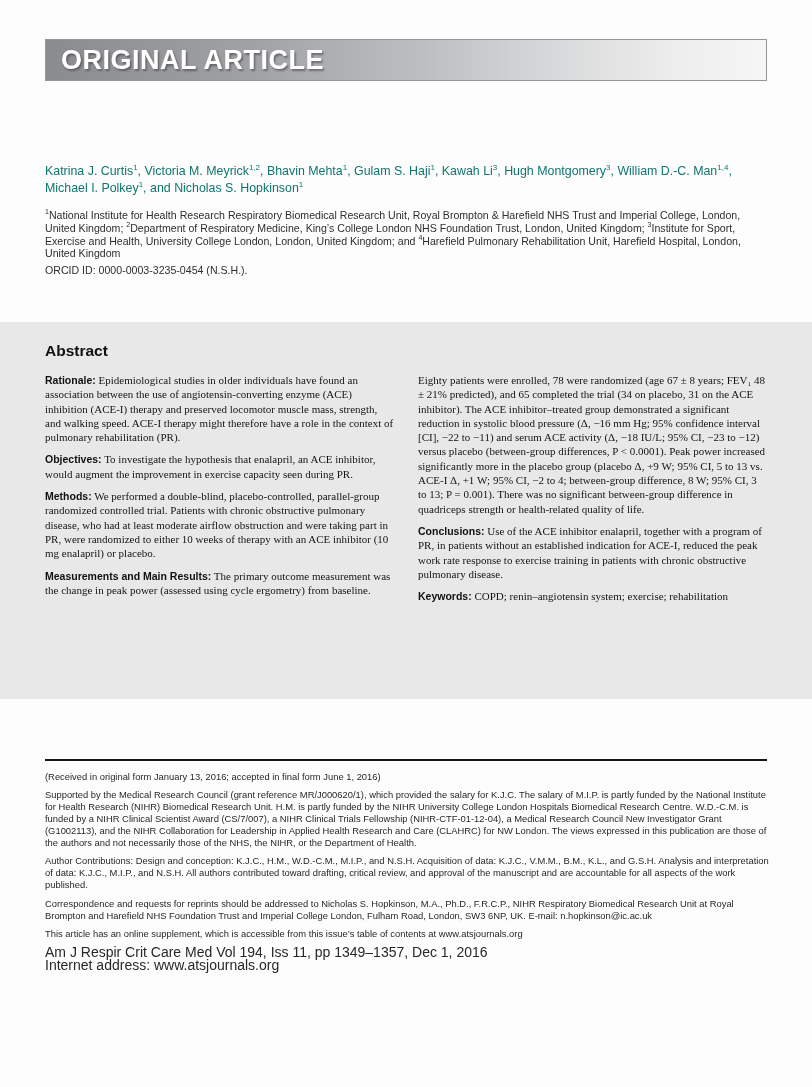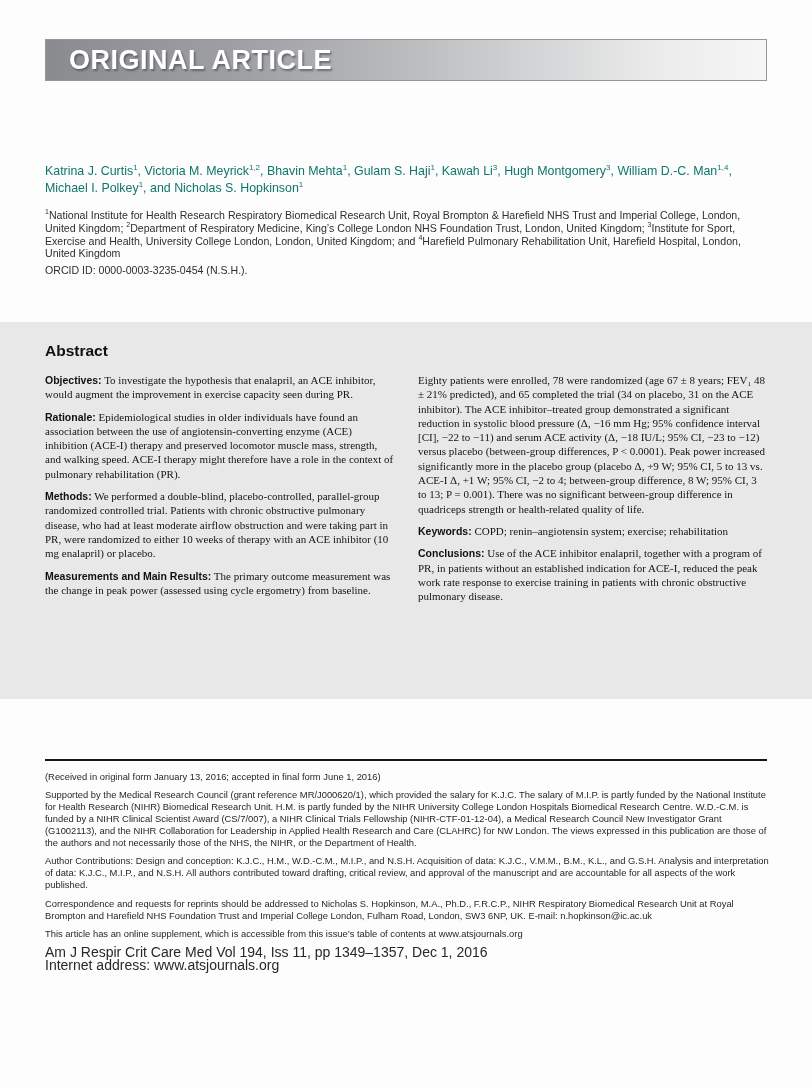--- a/index.html
+++ b/index.html
@@ -13,21 +13,21 @@
   }
   .page { position:absolute; inset:0; background:#fdfdfd; }
 
   
   .banner {
     position:absolute; top:39px; left:45px; width:722px; height:42px;
     background:linear-gradient(90deg,
       var(--banner-dark,#898b8e) 0%, #9fa1a4 28%, #bcbec0 52%, #d9dadb 72%,
       #ececec 86%, var(--banner-light,#f6f6f6) 100%);
     border:1px solid #96979a;
-    display:flex; align-items:center; padding-left:23px;
+    display:flex; align-items:center; padding-left:15px;
   }
   .banner-label {
     font-size:27px; font-weight:bold; color:#ffffff; letter-spacing:0.5px;
     text-shadow:1.5px 1.5px 2px rgba(60,60,60,0.55);
     white-space:nowrap;
   }
 
   
   .title {
     position:absolute; top:104px; left:45px; width:724px;
@@ -102,26 +102,26 @@
 
   <div class="authors"><span>Katrina J. Curtis</span><sup>1</sup>, <span>Victoria M. Meyrick</span><sup>1,2</sup>, <span>Bhavin Mehta</span><sup>1</sup>, <span>Gulam S. Haji</span><sup>1</sup>, <span>Kawah Li</span><sup>3</sup>, <span>Hugh Montgomery</span><sup>3</sup>, <span>William D.-C. Man</span><sup>1,4</sup>, <span>Michael I. Polkey</span><sup>1</sup>, and <span>Nicholas S. Hopkinson</span><sup>1</sup></div>
 
   <div class="affiliations"><sup>1</sup>National Institute for Health Research Respiratory Biomedical Research Unit, Royal Brompton &amp; Harefield NHS Trust and Imperial College, London, United Kingdom; <sup>2</sup>Department of Respiratory Medicine, King’s College London NHS Foundation Trust, London, United Kingdom; <sup>3</sup>Institute for Sport, Exercise and Health, University College London, London, United Kingdom; and <sup>4</sup>Harefield Pulmonary Rehabilitation Unit, Harefield Hospital, London, United Kingdom</div>
 
   <div class="orcid">ORCID ID: 0000-0003-3235-0454 (N.S.H.).</div>
 
   <div class="abstract-band">
     <div class="abstract-heading">Abstract</div>
     <div class="abstract-columns">
+        <p class="abs-para"><b class="abs-label">Rationale:</b> Epidemiological studies in older individuals have found an association between the use of angiotensin-converting enzyme (ACE) inhibition (ACE-I) therapy and preserved locomotor muscle mass, strength, and walking speed. ACE-I therapy might therefore have a role in the context of pulmonary rehabilitation (PR).</p>
         <p class="abs-para"><b class="abs-label">Objectives:</b> To investigate the hypothesis that enalapril, an ACE inhibitor, would augment the improvement in exercise capacity seen during PR.</p>
-        <p class="abs-para"><b class="abs-label">Rationale:</b> Epidemiological studies in older individuals have found an association between the use of angiotensin-converting enzyme (ACE) inhibition (ACE-I) therapy and preserved locomotor muscle mass, strength, and walking speed. ACE-I therapy might therefore have a role in the context of pulmonary rehabilitation (PR).</p>
         <p class="abs-para"><b class="abs-label">Methods:</b> We performed a double-blind, placebo-controlled, parallel-group randomized controlled trial. Patients with chronic obstructive pulmonary disease, who had at least moderate airflow obstruction and were taking part in PR, were randomized to either 10 weeks of therapy with an ACE inhibitor (10 mg enalapril) or placebo.</p>
         <p class="abs-para"><b class="abs-label">Measurements and Main Results:</b> The primary outcome measurement was the change in peak power (assessed using cycle ergometry) from baseline. Eighty patients were enrolled, 78 were randomized (age 67 ± 8 years; FEV₁ 48 ± 21% predicted), and 65 completed the trial (34 on placebo, 31 on the ACE inhibitor). The ACE inhibitor–treated group demonstrated a significant reduction in systolic blood pressure (Δ, −16 mm Hg; 95% confidence interval [CI], −22 to −11) and serum ACE activity (Δ, −18 IU/L; 95% CI, −23 to −12) versus placebo (between-group differences, P &lt; 0.0001). Peak power increased significantly more in the placebo group (placebo Δ, +9 W; 95% CI, 5 to 13 vs. ACE-I Δ, +1 W; 95% CI, −2 to 4; between-group difference, 8 W; 95% CI, 3 to 13; P = 0.001). There was no significant between-group difference in quadriceps strength or health-related quality of life.</p>
+        <p class="abs-para"><b class="abs-label">Conclusions:</b> Use of the ACE inhibitor enalapril, together with a program of PR, in patients without an established indication for ACE-I, reduced the peak work rate response to exercise training in patients with chronic obstructive pulmonary disease.</p>
         <p class="abs-para"><b class="abs-label">Keywords:</b> COPD; renin–angiotensin system; exercise; rehabilitation</p>
-        <p class="abs-para"><b class="abs-label">Conclusions:</b> Use of the ACE inhibitor enalapril, together with a program of PR, in patients without an established indication for ACE-I, reduced the peak work rate response to exercise training in patients with chronic obstructive pulmonary disease.</p>
       </div>
   </div>
 
   <div class="rule"></div>
 
   <div class="footnotes">
       <p class="fn-para">(Received in original form January 13, 2016; accepted in final form June 1, 2016)</p>
       <p class="fn-para">Supported by the Medical Research Council (grant reference MR/J000620/1), which provided the salary for K.J.C. The salary of M.I.P. is partly funded by the National Institute for Health Research (NIHR) Biomedical Research Unit. H.M. is partly funded by the NIHR University College London Hospitals Biomedical Research Centre. W.D.-C.M. is funded by a NIHR Clinical Scientist Award (CS/7/007), a NIHR Clinical Trials Fellowship (NIHR-CTF-01-12-04), a Medical Research Council New Investigator Grant (G1002113), and the NIHR Collaboration for Leadership in Applied Health Research and Care (CLAHRC) for NW London. The views expressed in this publication are those of the authors and not necessarily those of the NHS, the NIHR, or the Department of Health.</p>
       <p class="fn-para">Author Contributions: Design and conception: K.J.C., H.M., W.D.-C.M., M.I.P., and N.S.H. Acquisition of data: K.J.C., V.M.M., B.M., K.L., and G.S.H. Analysis and interpretation of data: K.J.C., M.I.P., and N.S.H. All authors contributed toward drafting, critical review, and approval of the manuscript and are accountable for all aspects of the work published.</p>
       <p class="fn-para">Correspondence and requests for reprints should be addressed to Nicholas S. Hopkinson, M.A., Ph.D., F.R.C.P., NIHR Respiratory Biomedical Research Unit at Royal Brompton and Harefield NHS Foundation Trust and Imperial College London, Fulham Road, London, SW3 6NP, UK. E-mail: n.hopkinson@ic.ac.uk</p>

